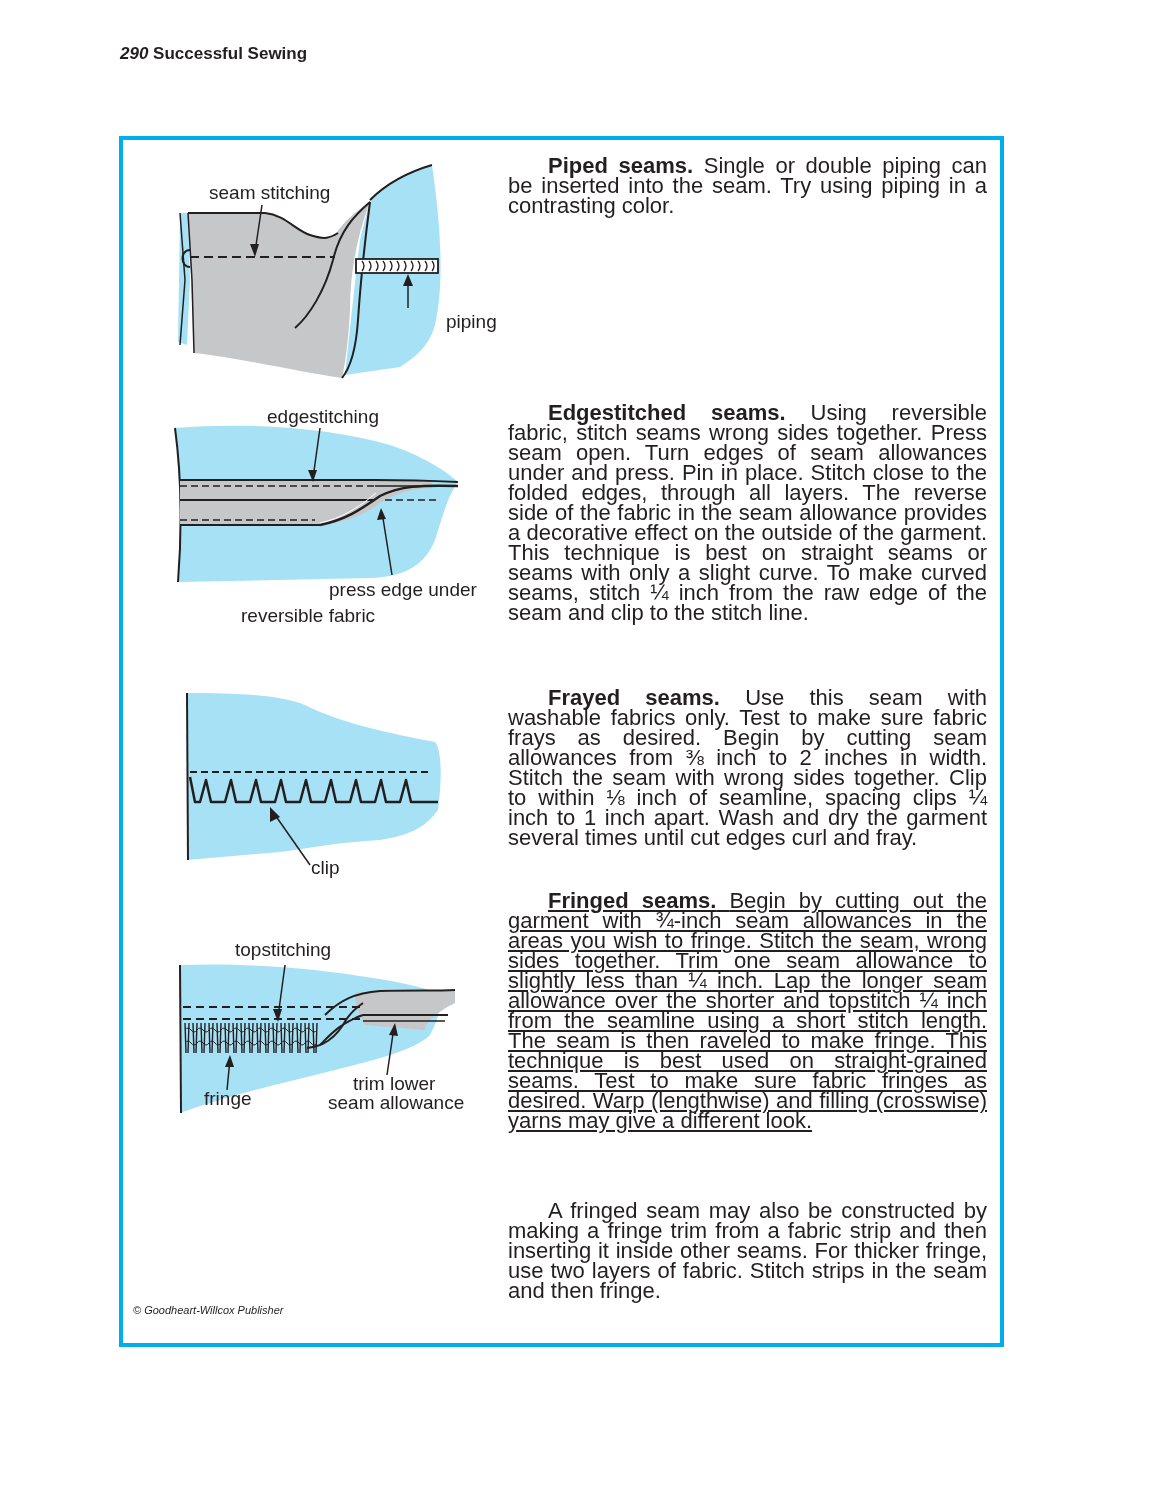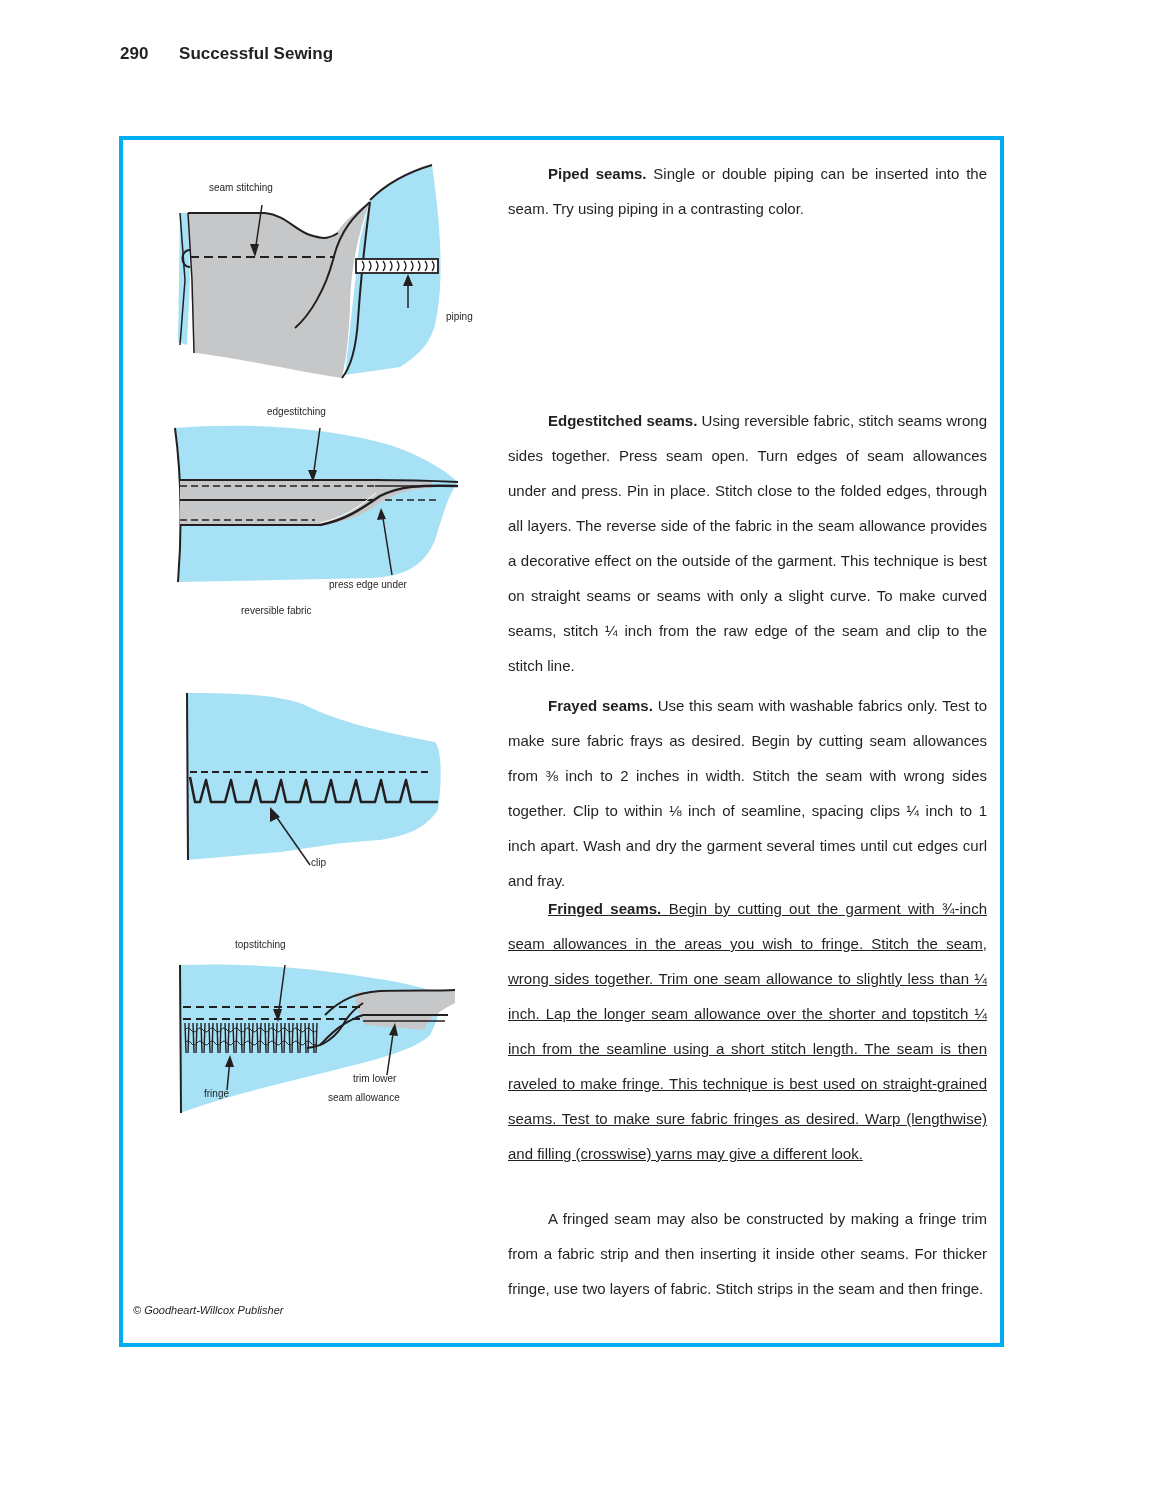--- a/index.html
+++ b/index.html
@@ -1,26 +1,26 @@
 <!DOCTYPE html>
 <html><head>
 <meta charset="utf-8">
 <style>
   html, body { margin: 0; padding: 0; background: #ffffff; }
   body { width: 1167px; height: 1490px; position: relative; overflow: hidden;
          font-family: "Liberation Sans", sans-serif; color: #231f20; }
   .running-head { position: absolute; left: 120px; top: 44px; font-size: 17px; font-weight: bold; }
-  .running-head .pnum { margin-right: 26px; }
+  .running-head .pnum { font-style: italic; }
   .box { position: absolute; left: 119px; top: 136px; width: 877px; height: 1203px;
          border: 4px solid #00aeef; }
   .fig { position: absolute; }
   .fig svg { position: absolute; left: 0; top: 0; overflow: visible; }
-  .lbl { position: absolute; font-size: 10px; white-space: nowrap; color: #231f20; }
+  .lbl { position: absolute; font-size: 19px; white-space: nowrap; color: #231f20; }
   .lbl.bold { font-weight: normal; }
-  .col { position: absolute; left: 508px; width: 479px; font-size: 15px; line-height: 35px;
+  .col { position: absolute; left: 508px; width: 479px; font-size: 22px; line-height: 20px;
          text-align: justify; }
   .col p { margin: 0; text-indent: 40px; }
   .col p b { font-weight: bold; }
   .credit { position: absolute; left: 133px; top: 1304px; font-size: 11px; font-style: italic; }
 </style>
 </head>
 <body>
 
 <div class="running-head">
   <span class="pnum">290</span>

